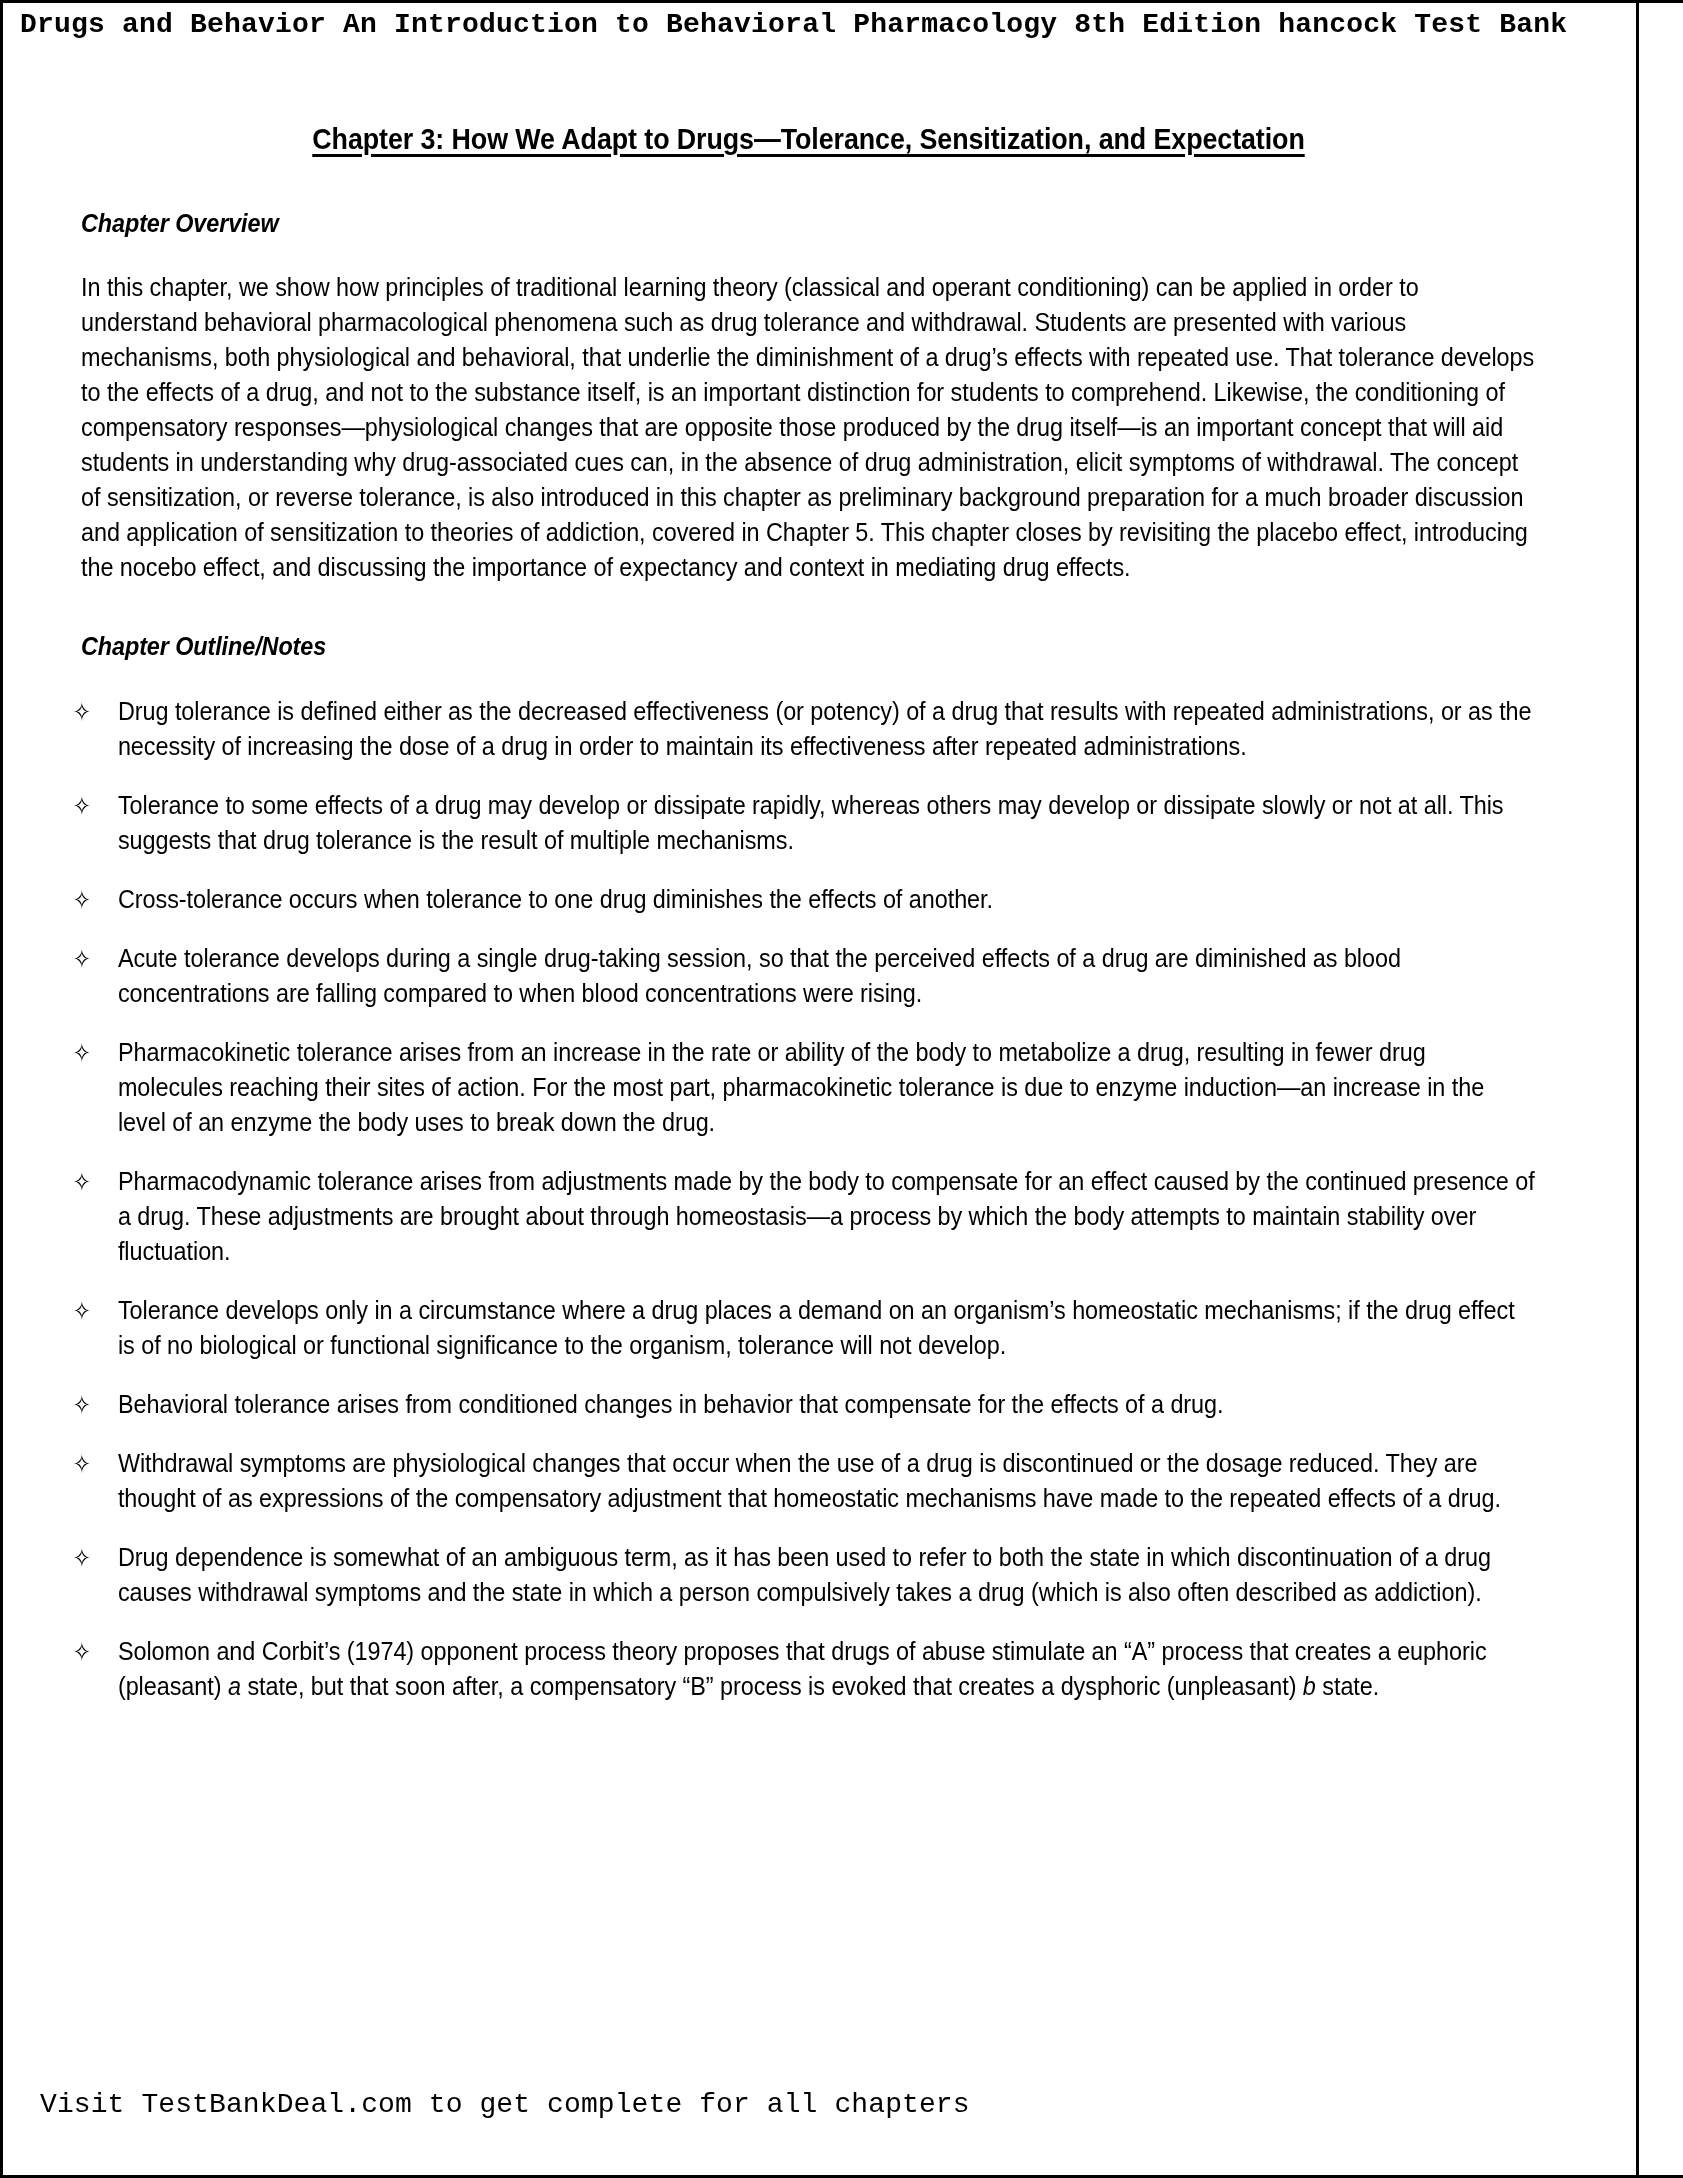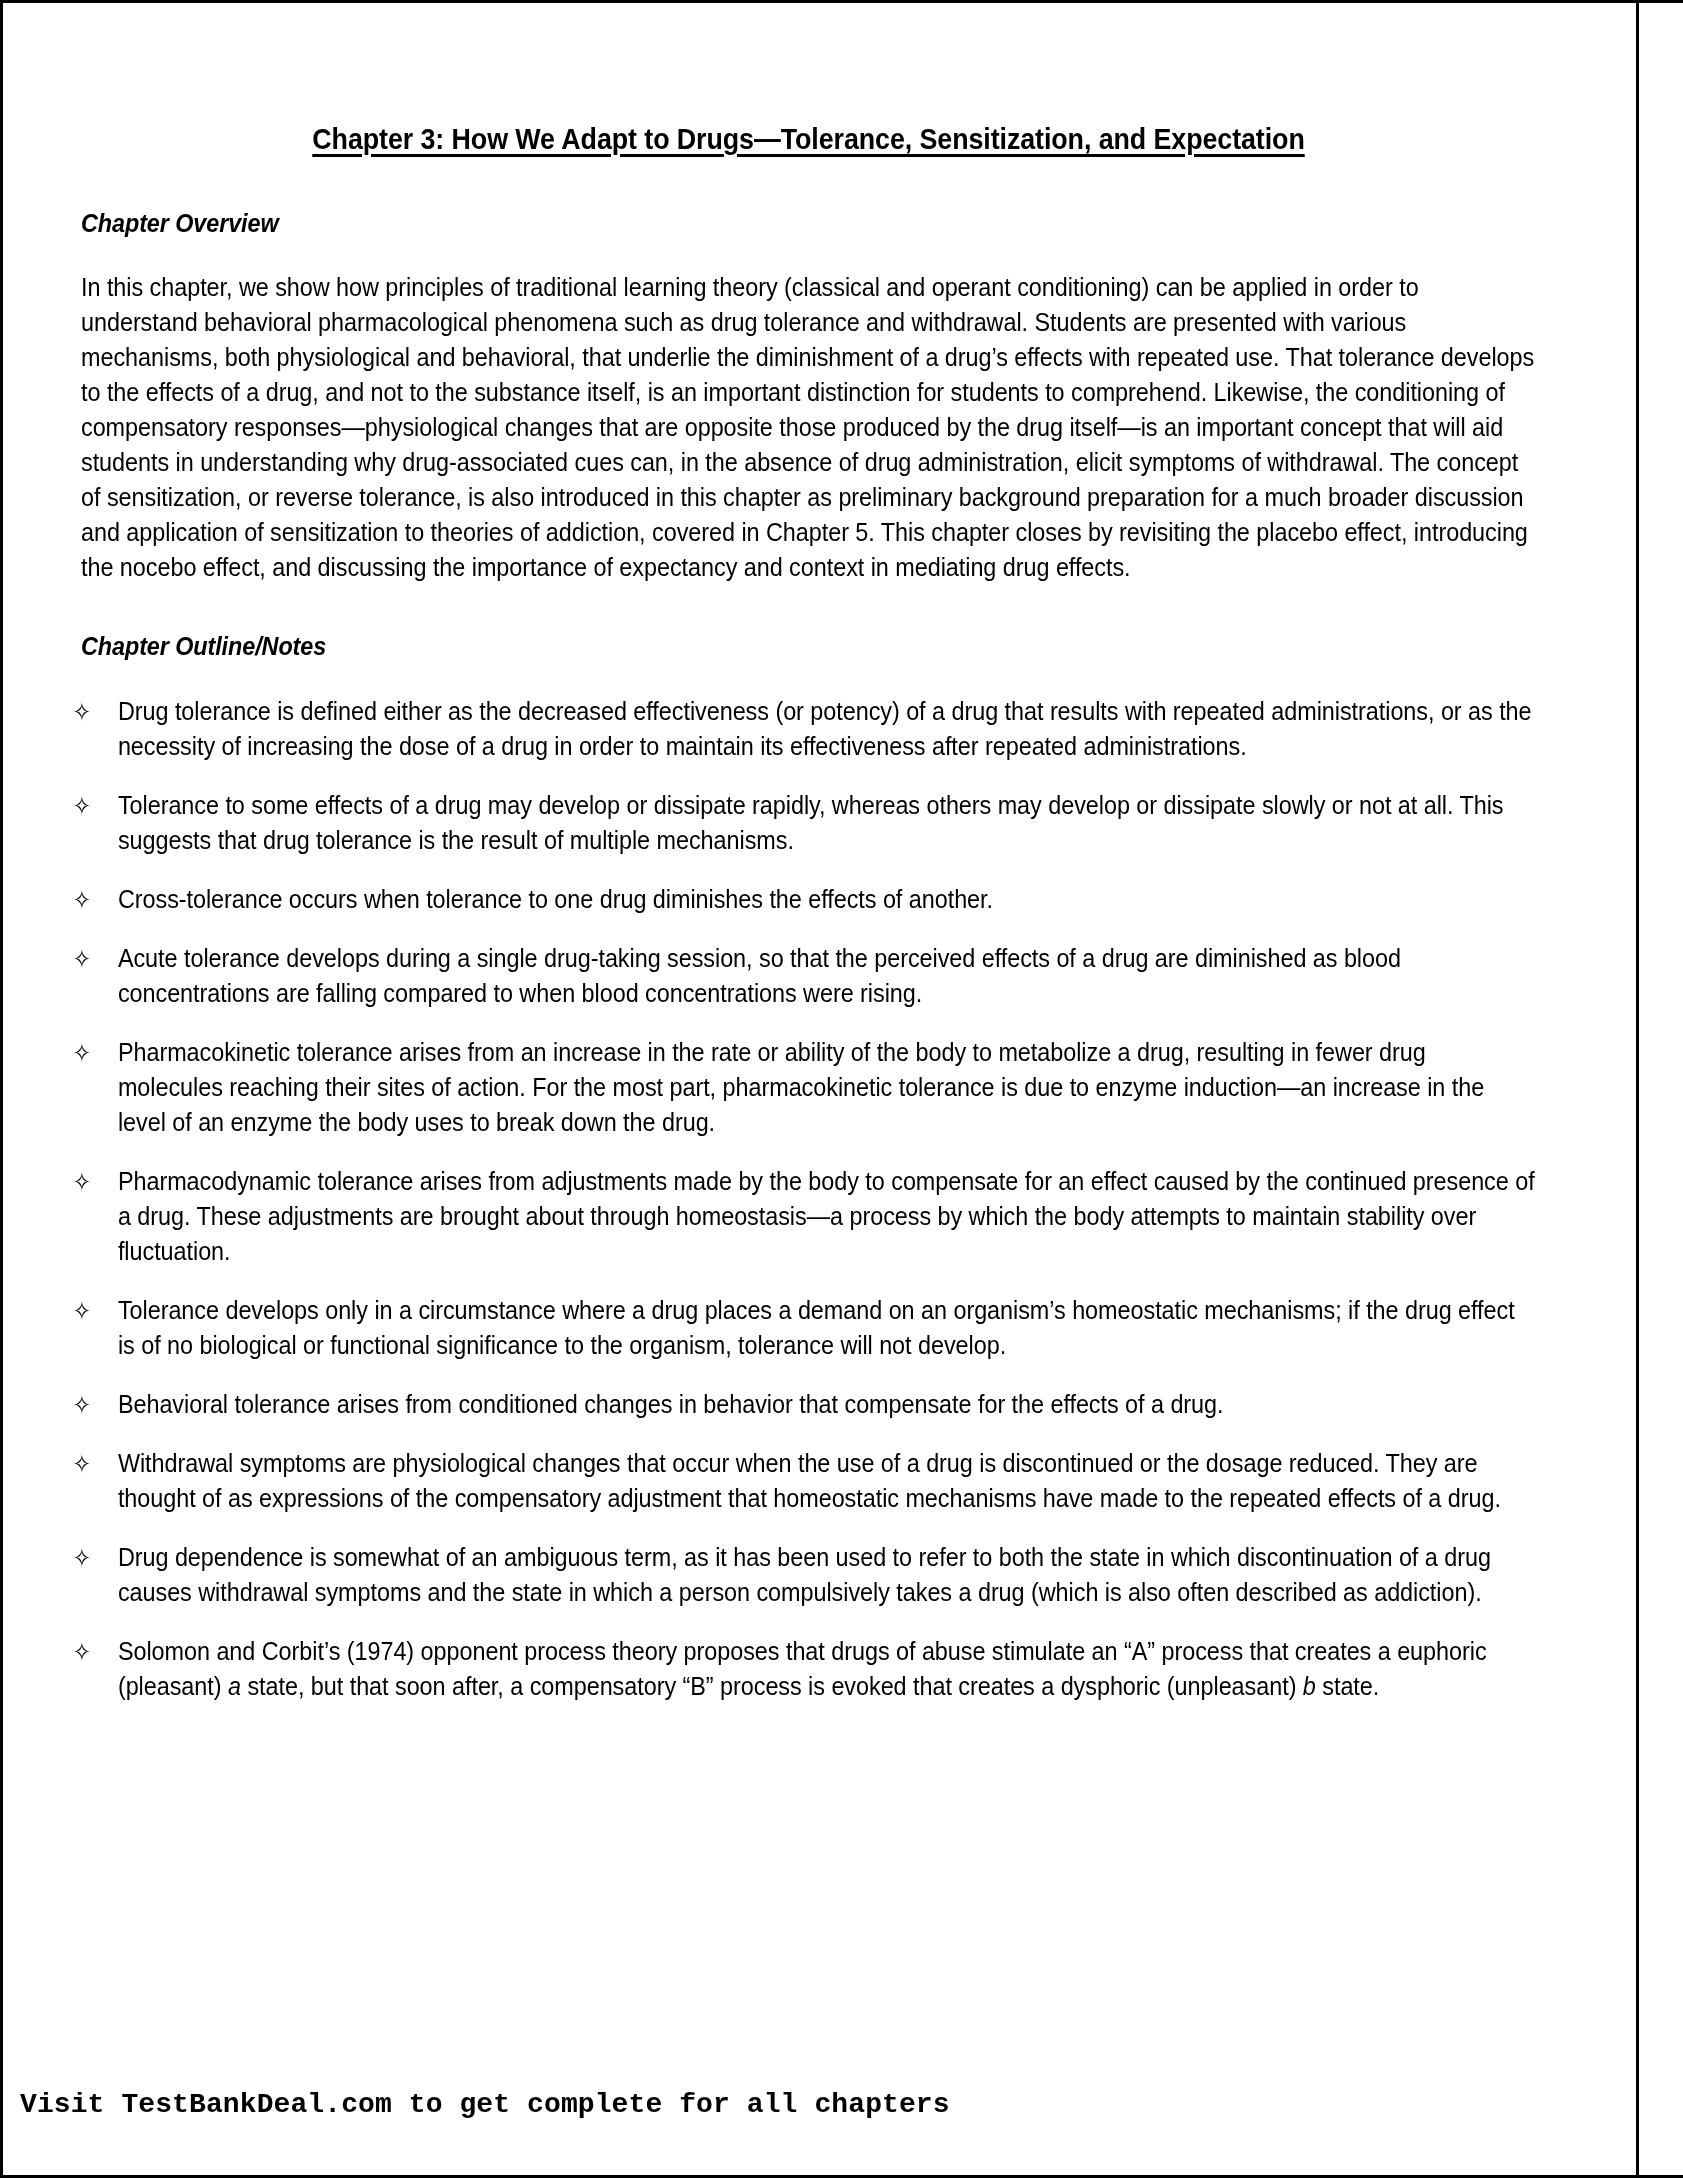--- a/index.html
+++ b/index.html
@@ -43,25 +43,25 @@
     font-weight: bold;
     font-size: 28px;
     letter-spacing: 0.2px;
     line-height: 34px;
     z-index: 5;
   }
 
   
   #doc-footer {
     position: absolute;
-    left: 20px;
+    left: 40px;
     top: 2089px;
     white-space: nowrap;
     font-family: "Liberation Mono", "DejaVu Sans Mono", monospace;
-    font-weight: bold;
+    font-weight: normal;
     font-size: 28px;
     letter-spacing: 0.1px;
     z-index: 5;
   }
 
   
   #content {
     position: absolute;
     left: 81px;
     top: 119px;
@@ -150,20 +150,21 @@
 </head>
 <body>
 
 <div id="page">
 
   <div class="frame-line frame-top"></div>
   <div class="frame-line frame-bottom"></div>
   <div class="frame-line frame-left"></div>
   <div class="frame-line frame-right"></div>
 
+  <div id="doc-header">Drugs and Behavior An Introduction to Behavioral Pharmacology 8th Edition hancock Test Bank</div>
 
   <div id="content">
 
     <h1 id="chapter-title" class="narrow">Chapter 3: How We Adapt to Drugs—Tolerance, Sensitization, and Expectation</h1>
 
     <div id="overview-head" class="section-head narrow">Chapter Overview</div>
 
     <p id="overview-para" class="narrow">In this chapter, we show how principles of traditional learning theory (classical and operant conditioning) can be applied in order to understand behavioral pharmacological phenomena such as drug tolerance and withdrawal. Students are presented with various mechanisms, both physiological and behavioral, that underlie the diminishment of a drug’s effects with repeated use. That tolerance develops to the effects of a drug, and not to the substance itself, is an important distinction for students to comprehend. Likewise, the conditioning of compensatory responses—physiological changes that are opposite those produced by the drug itself—is an important concept that will aid students in understanding why drug-associated cues can, in the absence of drug administration, elicit symptoms of withdrawal. The concept of sensitization, or reverse tolerance, is also introduced in this chapter as preliminary background preparation for a much broader discussion and application of sensitization to theories of addiction, covered in Chapter 5. This chapter closes by revisiting the placebo effect, introducing the nocebo effect, and discussing the importance of expectancy and context in mediating drug effects.</p>
 
     <div id="outline-head" class="section-head narrow">Chapter Outline/Notes</div>

